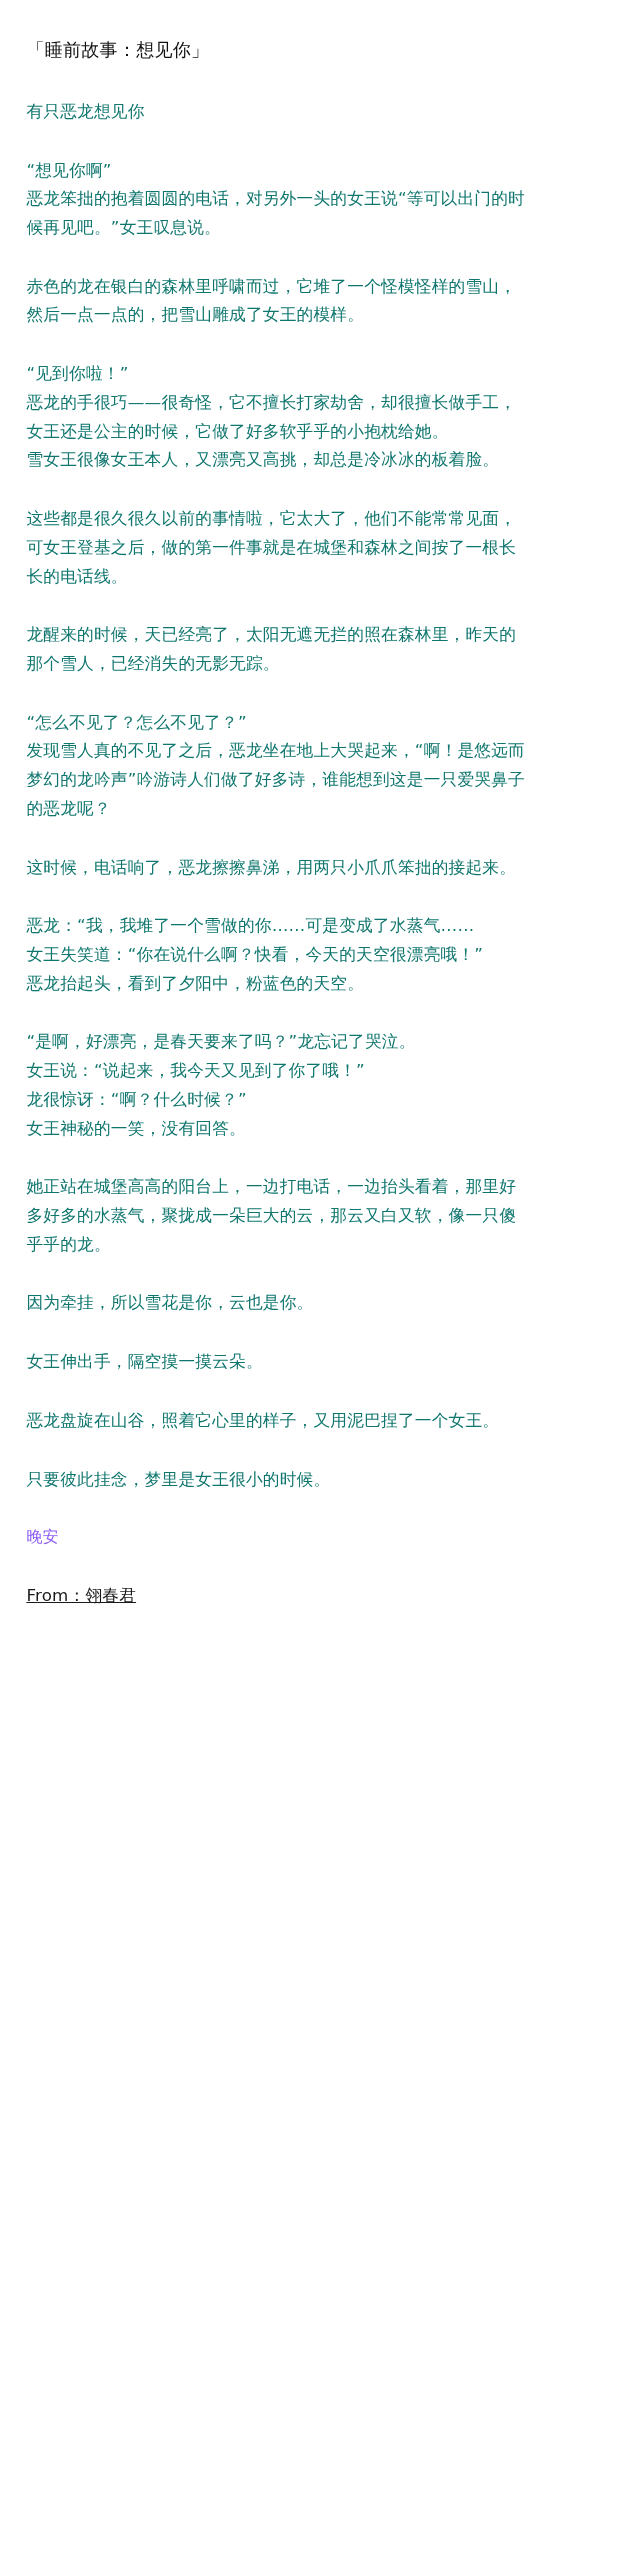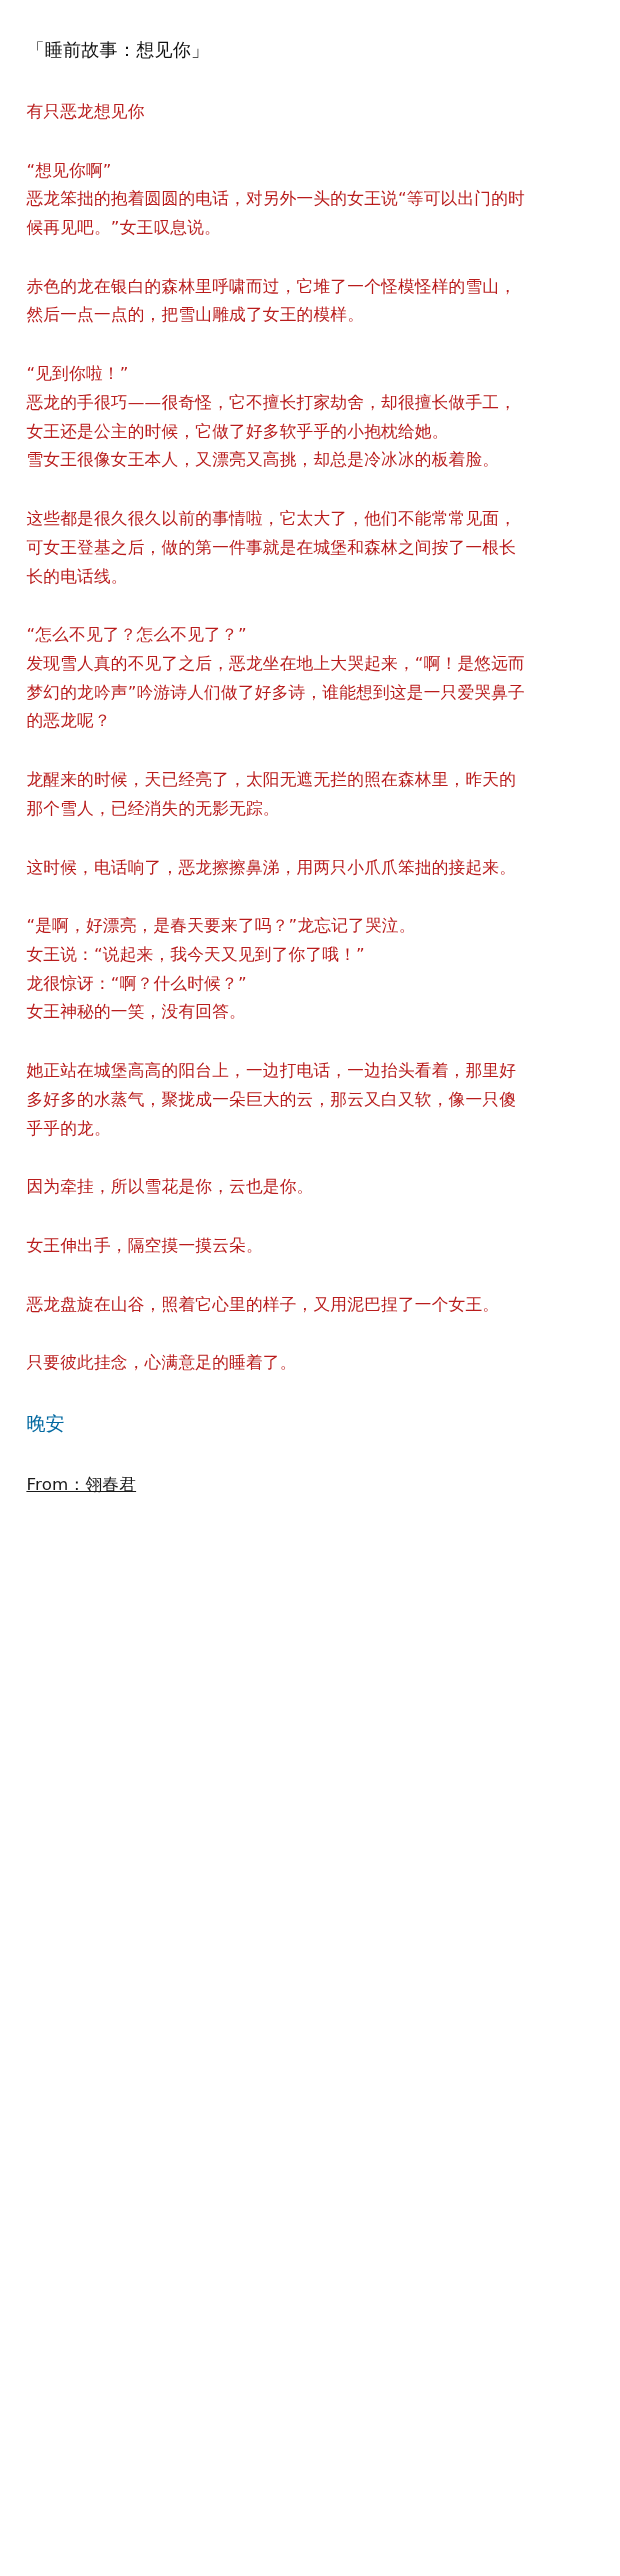--- a/index.html
+++ b/index.html
@@ -26,30 +26,30 @@
     line-height: 1.55;
     font-weight: 400;
     margin: 0 0 33px 0;
     color: #111111;
     letter-spacing: 0.3px;
   }
   .para {
     font-size: 16.7px;
     line-height: 1.72;
     margin: 0 0 30px 0;
-    color: #b91c1c;
+    color: #0f766e;
     letter-spacing: 0.2px;
     white-space: pre-wrap;
     word-break: break-word;
   }
   .signoff {
-    font-size: 19px;
+    font-size: 16px;
     line-height: 1.72;
     margin: 0 0 30px 0;
-    color: #0369a1;
+    color: #8b5cf6;
     letter-spacing: 0.2px;
   }
   .from-line {
     font-size: 16.7px;
     line-height: 1.72;
     margin: 0;
     color: #1a1a1a;
     letter-spacing: 0.2px;
     text-decoration: underline;
   }
@@ -62,31 +62,34 @@
   <div class="doc-title">「睡前故事：想见你」</div>
 
   <div class="para">有只恶龙想见你</div>
   <div class="para">“想见你啊”
 恶龙笨拙的抱着圆圆的电话，对另外一头的女王说“等可以出门的时候再见吧。”女王叹息说。</div>
   <div class="para">赤色的龙在银白的森林里呼啸而过，它堆了一个怪模怪样的雪山，然后一点一点的，把雪山雕成了女王的模样。</div>
   <div class="para">“见到你啦！”
 恶龙的手很巧——很奇怪，它不擅长打家劫舍，却很擅长做手工，女王还是公主的时候，它做了好多软乎乎的小抱枕给她。
 雪女王很像女王本人，又漂亮又高挑，却总是冷冰冰的板着脸。</div>
   <div class="para">这些都是很久很久以前的事情啦，它太大了，他们不能常常见面，可女王登基之后，做的第一件事就是在城堡和森林之间按了一根长长的电话线。</div>
+  <div class="para">龙醒来的时候，天已经亮了，太阳无遮无拦的照在森林里，昨天的那个雪人，已经消失的无影无踪。</div>
   <div class="para">“怎么不见了？怎么不见了？”
 发现雪人真的不见了之后，恶龙坐在地上大哭起来，“啊！是悠远而梦幻的龙吟声”吟游诗人们做了好多诗，谁能想到这是一只爱哭鼻子的恶龙呢？</div>
-  <div class="para">龙醒来的时候，天已经亮了，太阳无遮无拦的照在森林里，昨天的那个雪人，已经消失的无影无踪。</div>
   <div class="para">这时候，电话响了，恶龙擦擦鼻涕，用两只小爪爪笨拙的接起来。</div>
+  <div class="para">恶龙：“我，我堆了一个雪做的你……可是变成了水蒸气……
+女王失笑道：“你在说什么啊？快看，今天的天空很漂亮哦！”
+恶龙抬起头，看到了夕阳中，粉蓝色的天空。</div>
   <div class="para">“是啊，好漂亮，是春天要来了吗？”龙忘记了哭泣。
 女王说：“说起来，我今天又见到了你了哦！”
 龙很惊讶：“啊？什么时候？”
 女王神秘的一笑，没有回答。</div>
   <div class="para">她正站在城堡高高的阳台上，一边打电话，一边抬头看着，那里好多好多的水蒸气，聚拢成一朵巨大的云，那云又白又软，像一只傻乎乎的龙。</div>
   <div class="para">因为牵挂，所以雪花是你，云也是你。</div>
   <div class="para">女王伸出手，隔空摸一摸云朵。</div>
   <div class="para">恶龙盘旋在山谷，照着它心里的样子，又用泥巴捏了一个女王。</div>
-  <div class="para">只要彼此挂念，心满意足的睡着了。</div>
+  <div class="para">只要彼此挂念，梦里是女王很小的时候。</div>
 
   <div class="signoff">晚安</div>
   <div class="from-line">From：翎春君</div>
 
 </div>
 
 
 </body></html>

